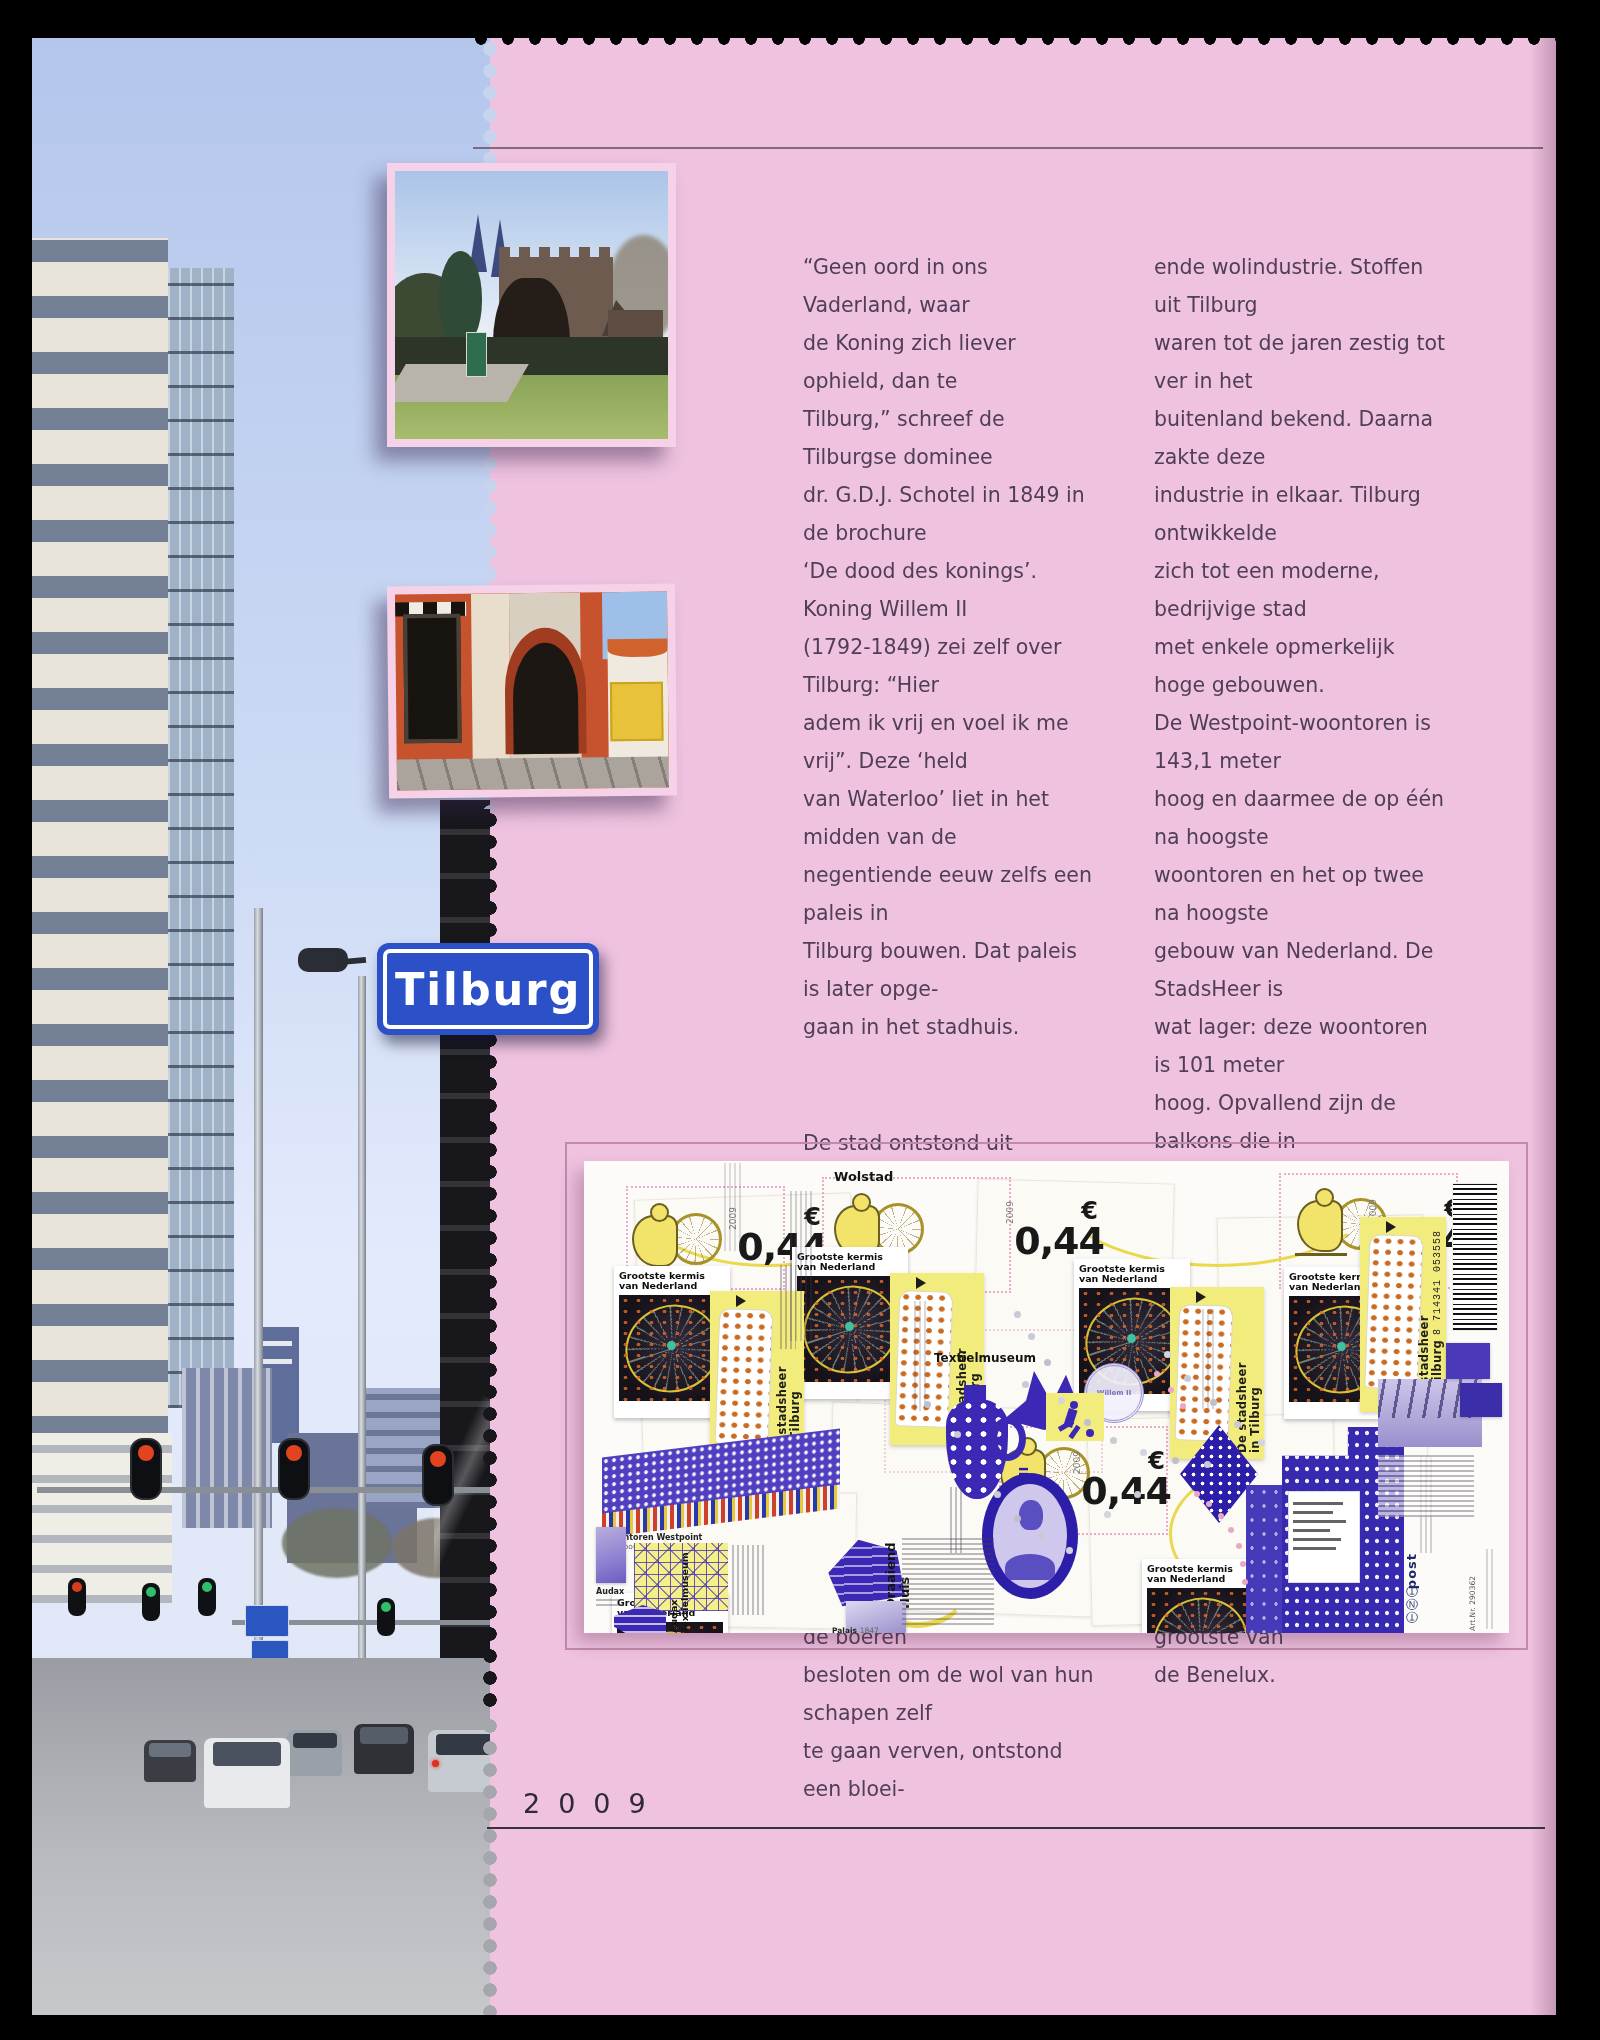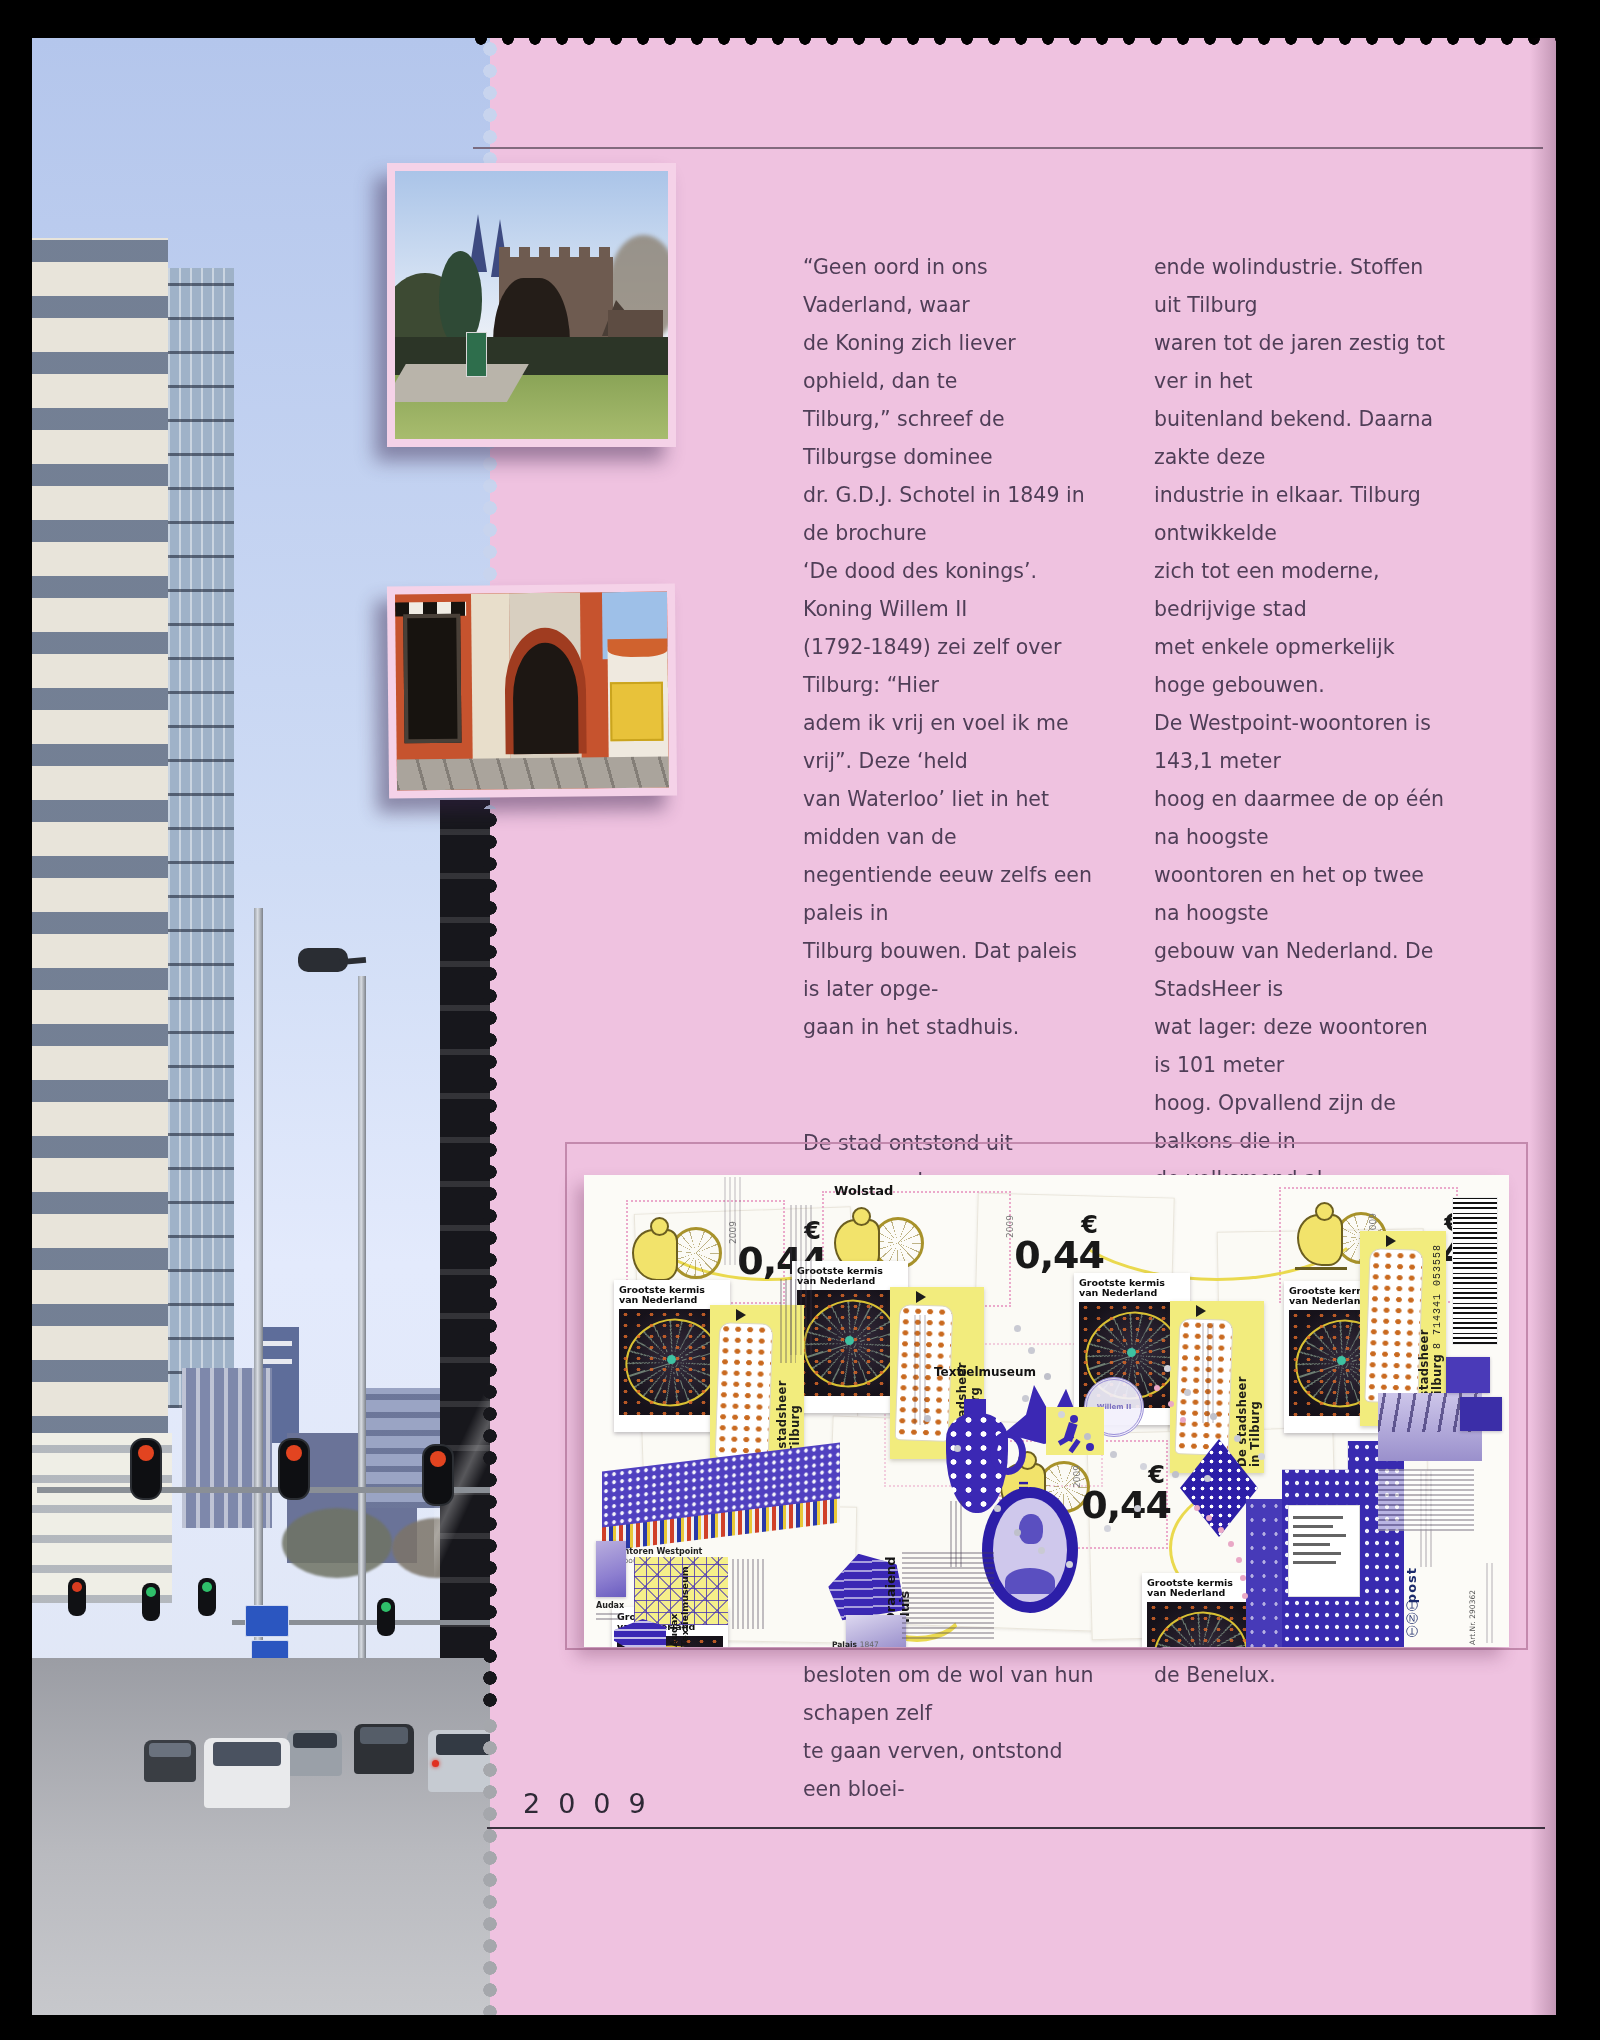--- a/index.html
+++ b/index.html
@@ -87,21 +87,21 @@
   .col{position:absolute;top:172px;width:296px;color:#4f3e57;font-size:20.5px;line-height:38px;white-space:pre-line;}
   .col p{margin:0 0 40px 0;white-space:pre-line;}
   #rule-top{position:absolute;left:441px;top:109px;width:1070px;height:2px;background:#6e5a6c;opacity:.85;}
   
   .f2009{position:absolute;left:491px;top:1750px;font-size:27px;letter-spacing:18px;color:#2e2936;}
   #rule-bot{position:absolute;left:455px;top:1789px;width:1058px;height:2px;background:#39333f;}
   .fmooi{position:absolute;left:491px;top:1799px;font-size:23px;font-weight:700;letter-spacing:19px;color:#241f2e;}
   
   #sheetbox{position:absolute;left:533px;top:1104px;width:963px;height:508px;border:2px solid #c389ad;box-sizing:border-box;}
   #sheet{position:absolute;left:17px;top:17px;width:925px;height:472px;background:#fcfbf7;overflow:hidden;
-        box-shadow:-8px 10px 16px rgba(95,40,80,.30);margin-top:14px;}
+        box-shadow:-8px 10px 16px rgba(95,40,80,.30);}
   .card{position:absolute;background:#fbfaf5;border:1px solid #e9e5db;box-shadow:0 1px 3px rgba(80,70,60,.12);}
   .dotrect{position:absolute;border:2px dotted #eba9cb;}
   .arc{position:absolute;border:3px solid transparent;border-radius:50%;}
   .smudge{position:absolute;background-image:repeating-linear-gradient(0deg,rgba(72,62,82,.55) 0 2px,transparent 2px 5px);opacity:.65;}
   .smudge.v{background-image:repeating-linear-gradient(90deg,rgba(72,62,82,.5) 0 2px,transparent 2px 5px);}
   .lbl{position:absolute;color:#141414;font-weight:700;}
   .vtext{writing-mode:vertical-rl;transform:rotate(180deg);}
   
   .spin{position:absolute;width:100px;height:70px;}
   .spin .wh{position:absolute;right:2px;top:12px;width:46px;height:46px;border:3px solid #a8922a;border-radius:50%;
@@ -288,20 +288,25 @@
       <div class="fac-mid"></div>
       <div class="fac-stripe"></div>
       <div class="fac-win"></div>
       <div class="fac-arch">
           <i></i>
         </div>
       <div class="fac-walk"></div>
     </div>
   </div>
 
+  <div id="sign">
+    <div class="in">
+        <span>Tilburg</span>
+      </div>
+  </div>
 
   <div class="col" style="left:771px;">
     <p>“Geen oord in ons Vaderland, waar
 de Koning zich liever ophield, dan te
 Tilburg,” schreef de Tilburgse dominee
 dr. G.D.J. Schotel in 1849 in de brochure
 ‘De dood des konings’. Koning Willem II
 (1792-1849) zei zelf over Tilburg: “Hier
 adem ik vrij en voel ik me vrij”. Deze ‘held
 van Waterloo’ liet in het midden van de

